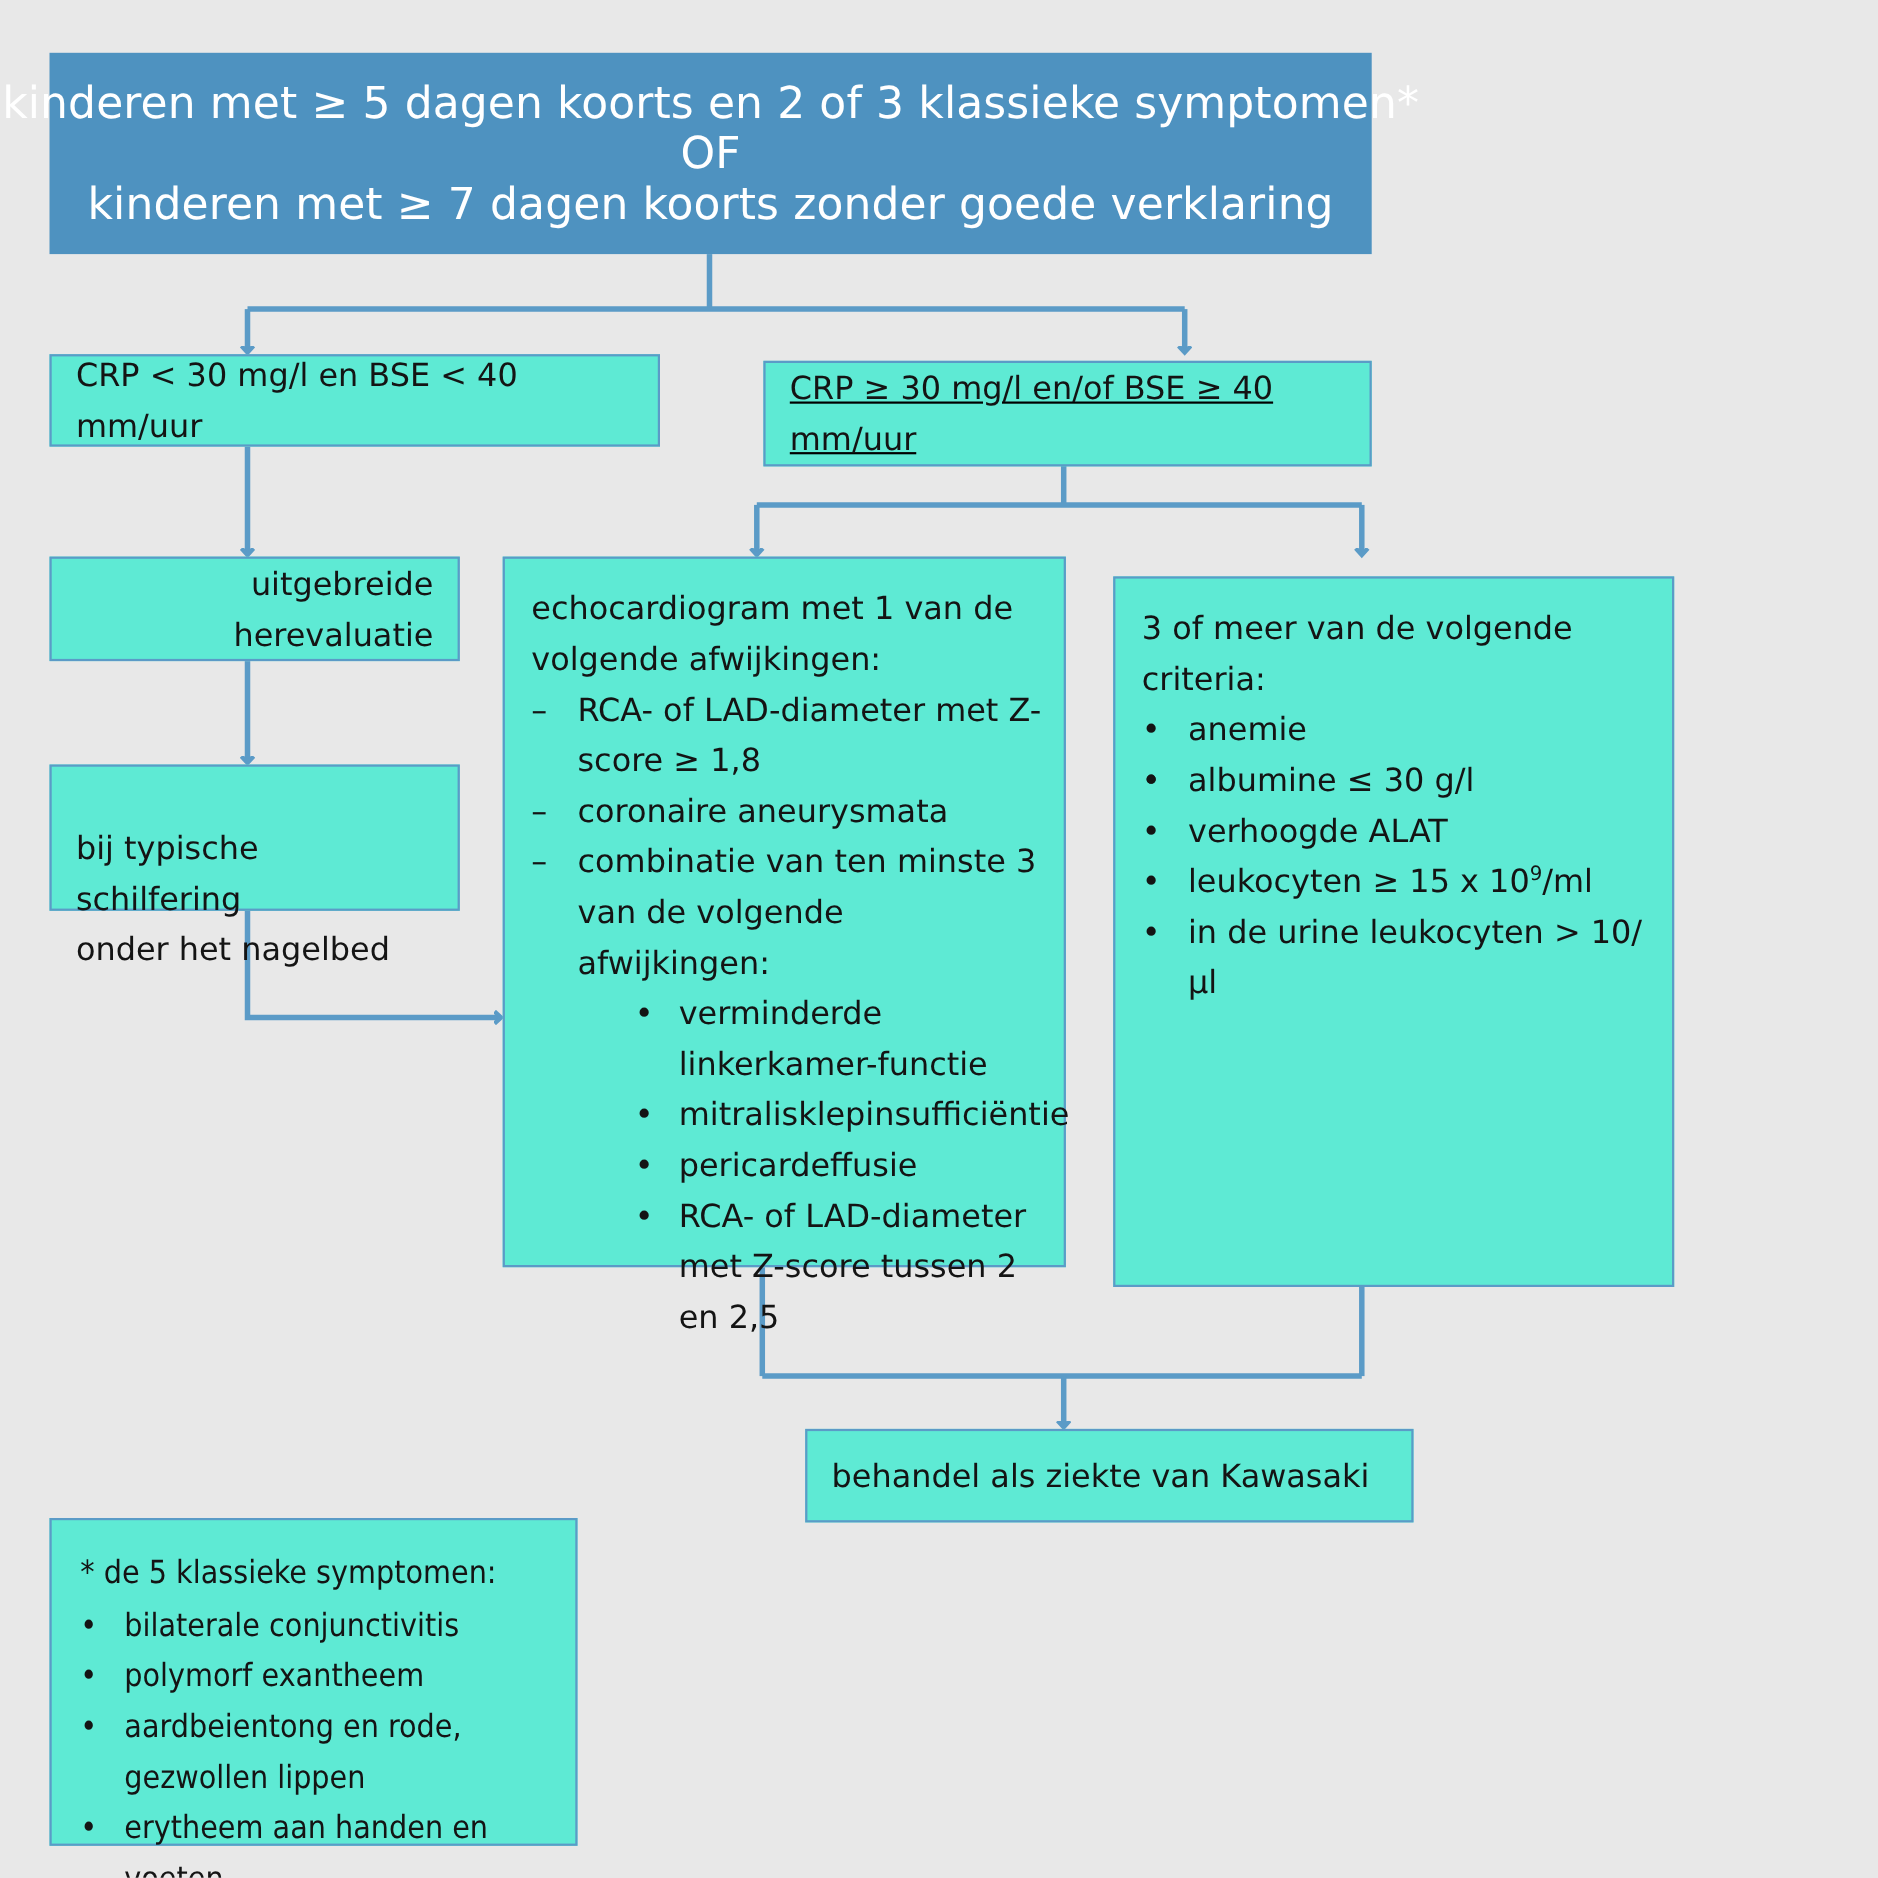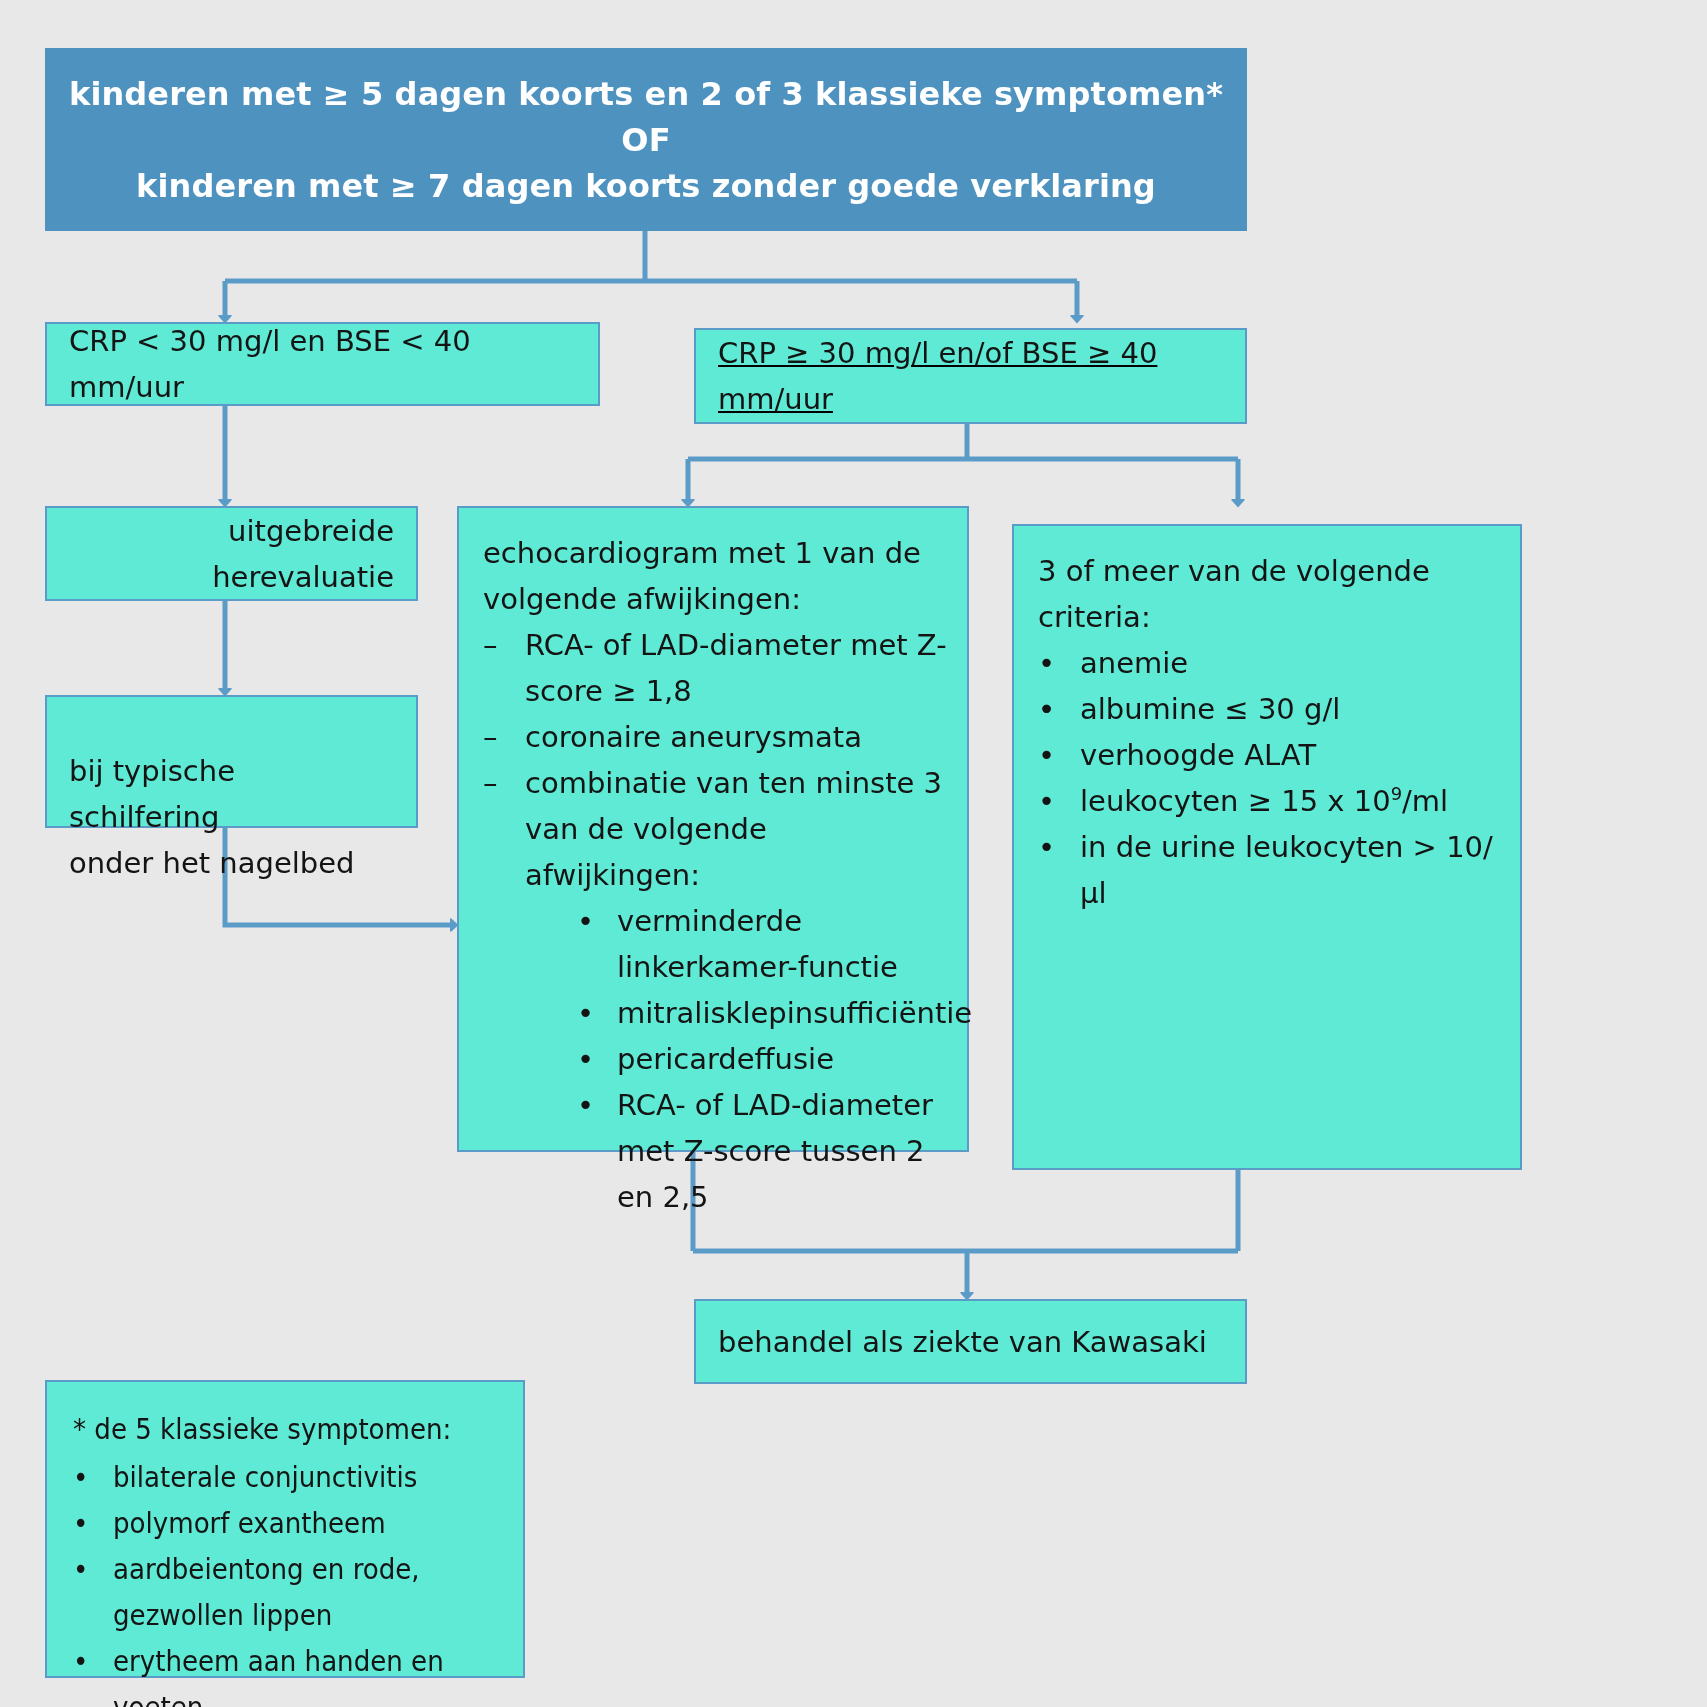--- a/index.html
+++ b/index.html
@@ -21,25 +21,24 @@
   .node.header{
     background:#4e92c0;
     border:none;
     color:#ffffff;
     display:flex;
     flex-direction:column;
     align-items:center;
     justify-content:center;
   }
   .header .line{
-    font-size:32px;
+    font-size:40px;
     line-height:46px;
     letter-spacing:0.1px;
     white-space:nowrap;
-    font-weight:bold;
   }
 
   .node .body{
     padding:16px 22px;
     font-size:29px;
     line-height:46px;
     color:#141414;
   }
   .node.center .body{
     display:flex;align-items:center;justify-content:flex-start;
@@ -191,21 +190,21 @@
           <span>leukocyten ≥ 15 x 10<sup>9</sup>/ml</span>
         </li>
         <li>
           <span class="mk">•</span>
           <span>in de urine leukocyten &gt; 10/µl</span>
         </li>
       </ul>
     </div>
   </div>
 
-  <div class="node center" style="left:694px;top:1299px;width:553px;height:85px;">
+  <div class="node center" style="left:732px;top:1299px;width:553px;height:85px;">
     <div class="body">behandel als ziekte van Kawasaki</div>
   </div>
 
   <div class="node fnbox" style="left:45px;top:1380px;width:480px;height:298px;">
     <div class="body" style="padding:24px 20px 0 26px;">
       <span class="ttl">* de 5 klassieke symptomen:</span>
       <ul class="lvl1">
         <li>
           <span class="mk">•</span>
           <span>bilaterale conjunctivitis</span>

